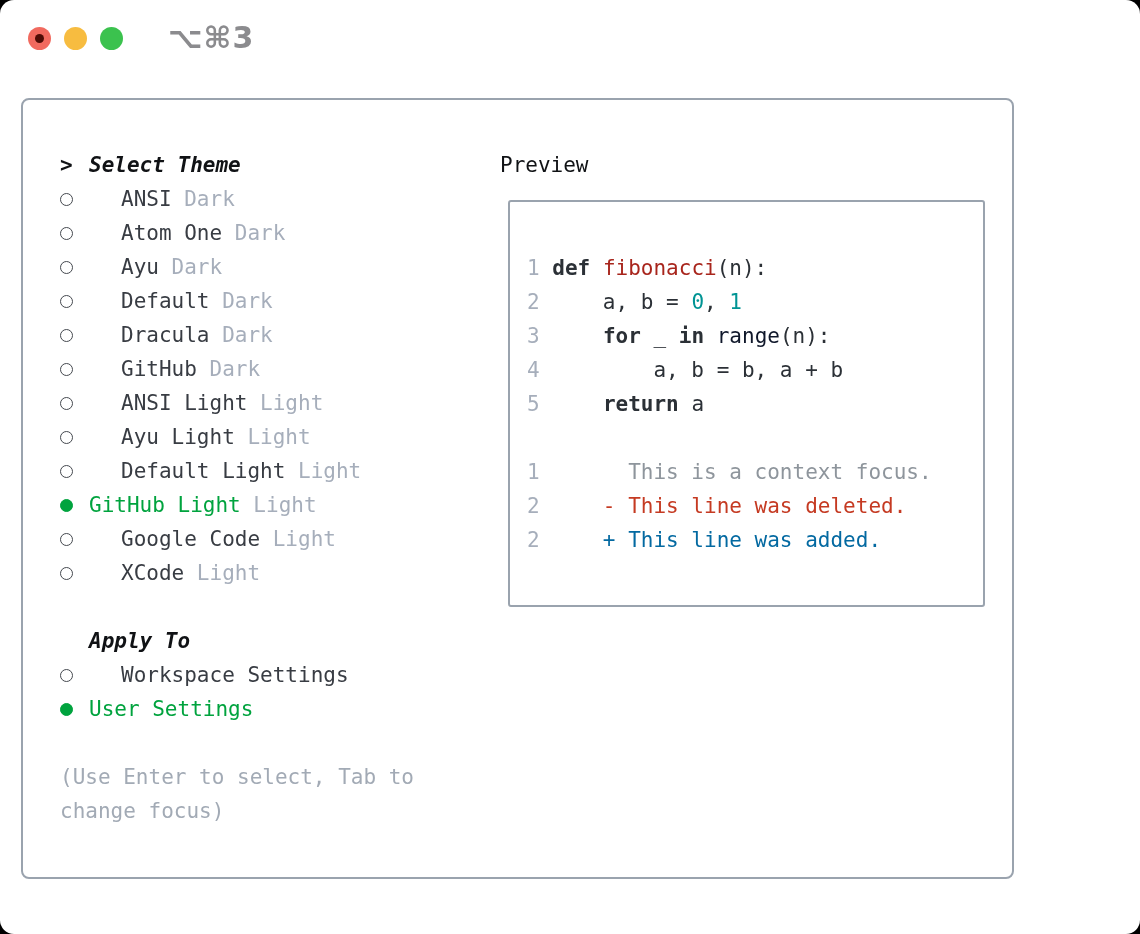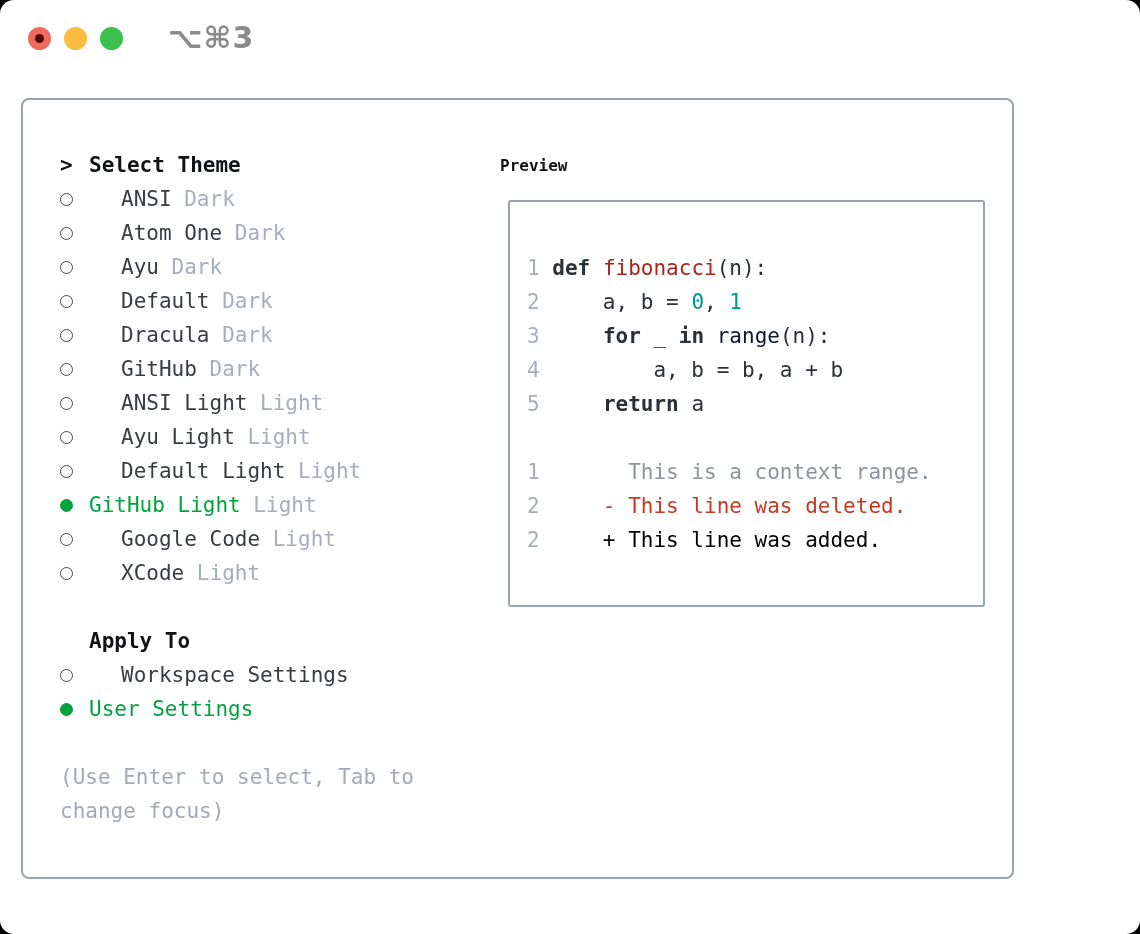--- a/index.html
+++ b/index.html
@@ -44,49 +44,49 @@
     font-size:21px;
   }
   .row{height:34px;display:flex;align-items:center;white-space:pre;}
   .marker{width:29px;flex:none;display:flex;align-items:center;}
   .cursor{font-weight:bold;color:#101215;}
   .circle{
     width:13px;height:13px;border-radius:50%;
     border:1.5px solid #45494f;box-sizing:border-box;background:transparent;
   }
   .circle.sel{background:#00a33e;border-color:#00a33e;}
-  .bold-black{font-weight:bold;color:#101215;}
+  .bold-black{font-weight:bold;color:#101215;font-style:italic;}
   .tname{color:#383c43;margin-left:32px;}
   .tvariant{color:#a6aebb;}
   .sel-text{color:#00a33e;}
   .hint{color:#a2aab5;}
   
   .preview-head{
     position:absolute;left:477px;top:48px;height:34px;
     display:flex;align-items:center;
-    font-weight:bold;font-size:16px;color:#101215;
+    font-weight:normal;font-size:21px;color:#101215;
   }
   .pbox{
     position:absolute;left:485px;top:100px;
     width:477px;height:407px;
     border:2px solid #9aa3ae;border-radius:3px;
     box-sizing:border-box;
     padding:49px 0 0 17px;
     background:#fff;
   }
   .cline{height:34px;display:flex;align-items:center;white-space:pre;font-size:21px;}
   .ln{color:#a6aebb;}
   .tok.p{color:#2b3036;}
   .tok.k{color:#2b3036;font-weight:bold;}
   .tok.fn{color:#a8251c;}
   .tok.num{color:#009494;}
   .tok.bi{color:#0f172a;}
   .tok.ctx{color:#8e959c;}
   .tok.del{color:#c53a22;}
-  .tok.add{color:#000000;}
+  .tok.add{color:#0369a1;}
 </style>
 </head>
 <body>
 
 <div class="screen">
 
   <div class="traffic">
     <div class="light light-close">
       <div class="unsaved-dot"></div>
     </div>
@@ -134,20 +134,20 @@
     <div class="preview-head">Preview</div>
 
     <div class="pbox">
       <div id="code-block">
           <div class="cline"><span class="ln">1</span><span class="tok p"> </span><span class="tok k">def </span><span class="tok fn">fibonacci</span><span class="tok p">(n):</span></div>
           <div class="cline"><span class="ln">2</span><span class="tok p">     a, b = </span><span class="tok num">0</span><span class="tok p">, </span><span class="tok num">1</span></div>
           <div class="cline"><span class="ln">3</span><span class="tok p">     </span><span class="tok k">for</span><span class="tok p"> _ </span><span class="tok k">in</span><span class="tok p"> </span><span class="tok bi">range</span><span class="tok p">(n):</span></div>
           <div class="cline"><span class="ln">4</span><span class="tok p">         a, b = b, a + b</span></div>
           <div class="cline"><span class="ln">5</span><span class="tok p">     </span><span class="tok k">return</span><span class="tok p"> a</span></div>
           <div class="cline"><span class="ln"></span></div>
-          <div class="cline"><span class="ln">1</span><span class="tok ctx">       This is a context range.</span></div>
+          <div class="cline"><span class="ln">1</span><span class="tok ctx">       This is a context focus.</span></div>
           <div class="cline"><span class="ln">2</span><span class="tok del">     - This line was deleted.</span></div>
           <div class="cline"><span class="ln">2</span><span class="tok add">     + This line was added.</span></div>
         </div>
     </div>
 
   </div>
 </div>
 
 </body></html>

